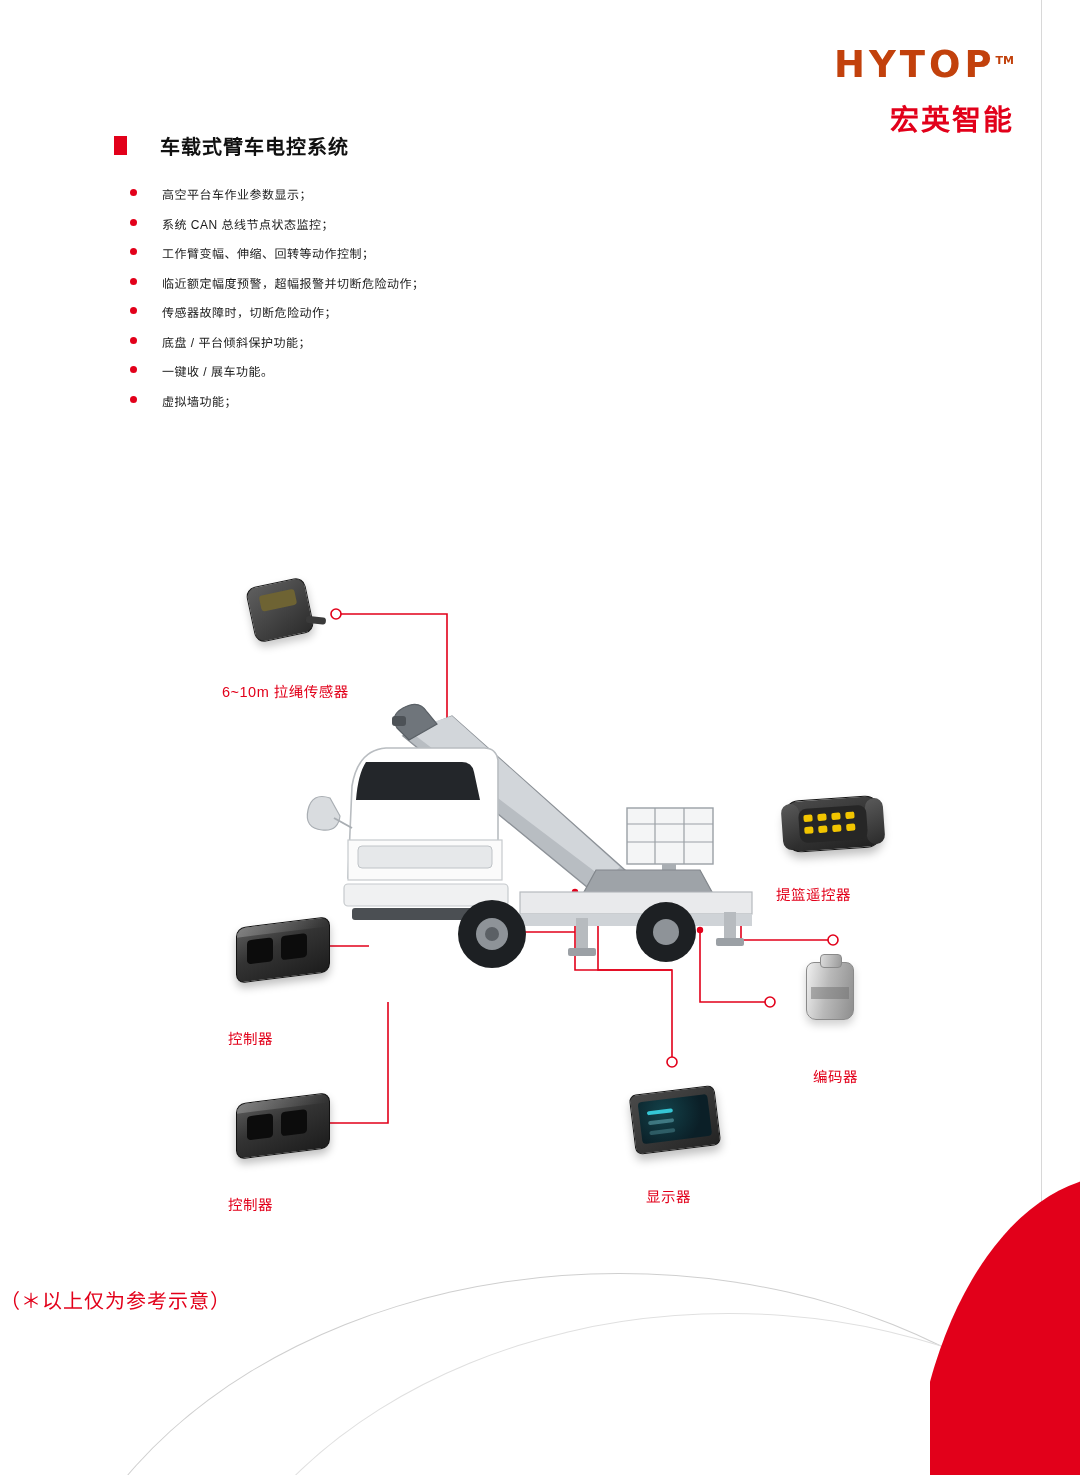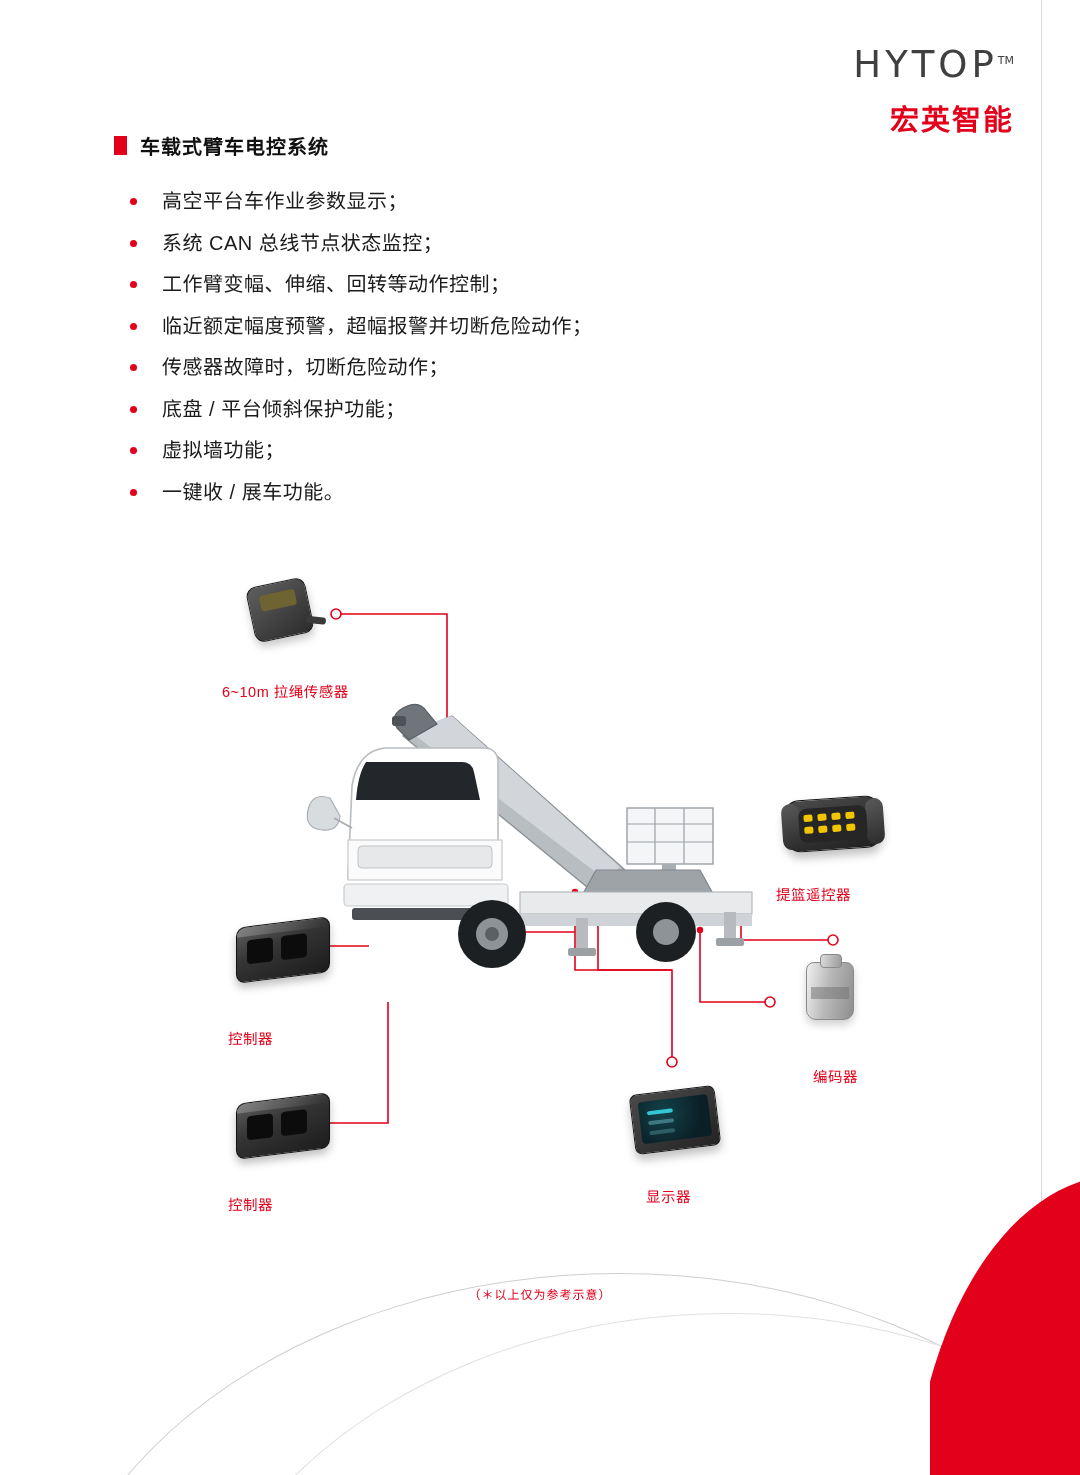--- a/index.html
+++ b/index.html
@@ -76,22 +76,22 @@
     position: absolute;
     top: 46px;
     right: 66px;
     text-align: right;
     line-height: 1;
   }
   .logo .wordmark {
     font-family: "DejaVu Sans", sans-serif;
     font-size: 37px;
     letter-spacing: 4px;
-    font-weight: normal;
-    color: #404040;
+    font-weight: bold;
+    color: #c2410c;
   }
   .logo .tm {
     font-size: 11px;
     vertical-align: super;
     letter-spacing: 0;
   }
   .logo .cn {
     margin-top: 23px;
     font-size: 29px;
     font-weight: bold;
@@ -112,20 +112,21 @@
     width: 13px;
     height: 19px;
     background: #e2001a;
     display: inline-block;
   }
   .section-heading .title {
     font-size: 20px;
     font-weight: bold;
     letter-spacing: 1px;
     color: #111;
+    margin-left: 20px;
   }
 
   
   .bullet-list {
     position: absolute;
     top: 186px;
     left: 130px;
     width: 720px;
   }
   .bullet-item {
@@ -137,21 +138,21 @@
     flex: 0 0 auto;
     width: 7px;
     height: 7px;
     border-radius: 50%;
     background: #e2001a;
     margin-right: 25px;
     position: relative;
     top: -3px;
   }
   .bullet-item .text {
-    font-size: 20px;
+    font-size: 12px;
     line-height: 1.5;
     color: #1b1b1b;
     letter-spacing: 0.5px;
   }
 
   
   .diagram {
     position: absolute;
     left: 0;
     top: 540px;
@@ -320,22 +321,22 @@
     background: #3a3a3a;
     border-radius: 3px;
     transform: rotate(18deg);
   }
 
   .footnote {
     position: absolute;
     top: 1285px;
     left: 0;
     width: 1080px;
-    text-align: center;
-    font-size: 12px;
+    text-align: left;
+    font-size: 20px;
     color: #e2001a;
     letter-spacing: 1px;
   }
 </style>
 </head>
 <body>
 
 <div class="page-right-rule"></div>
 
 <div class="corner-grey">
@@ -378,25 +379,25 @@
   <div class="bullet-item">
     <span class="dot"></span>
     <span class="text">传感器故障时，切断危险动作；</span>
   </div>
   <div class="bullet-item">
     <span class="dot"></span>
     <span class="text">底盘 / 平台倾斜保护功能；</span>
   </div>
   <div class="bullet-item">
     <span class="dot"></span>
+    <span class="text">一键收 / 展车功能。</span>
+  </div>
+  <div class="bullet-item">
+    <span class="dot"></span>
     <span class="text">虚拟墙功能；</span>
-  </div>
-  <div class="bullet-item">
-    <span class="dot"></span>
-    <span class="text">一键收 / 展车功能。</span>
   </div>
 </div>
 
 <div class="diagram">
 
   <svg width="1080" height="720" viewBox="0 0 1080 720">
     <g fill="none" stroke="#e2001a" stroke-width="1.6">
 
       <path d="M340,74 L447,74 L447,182"></path>
 

